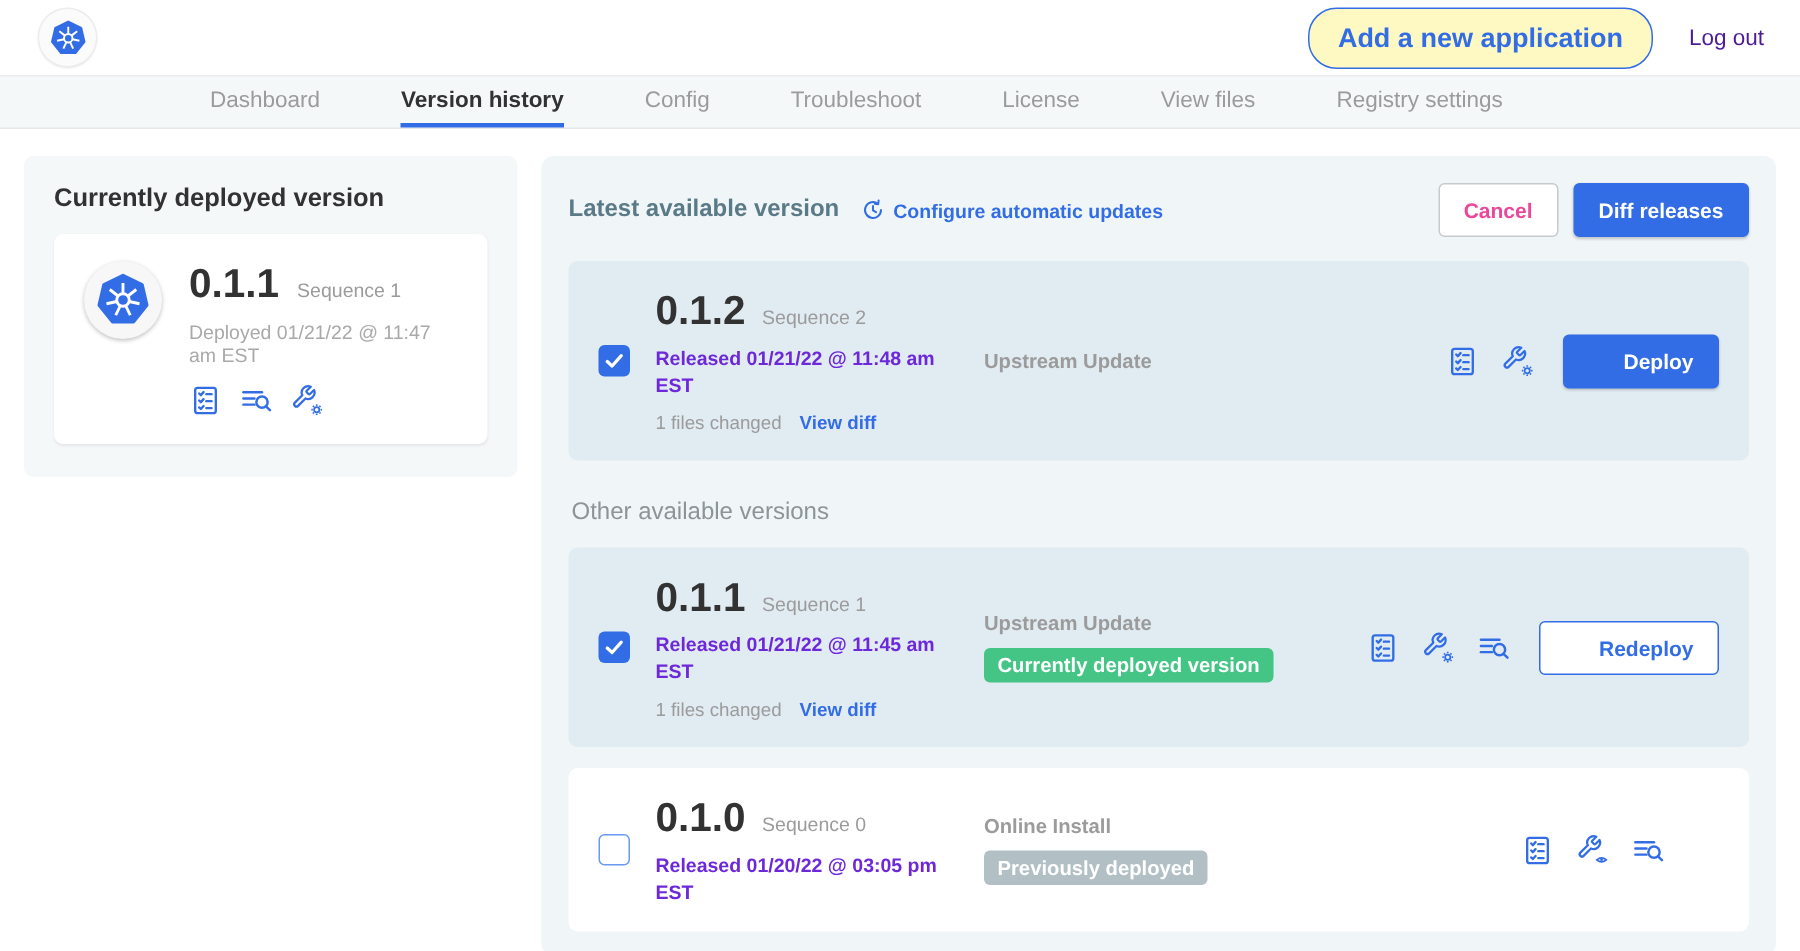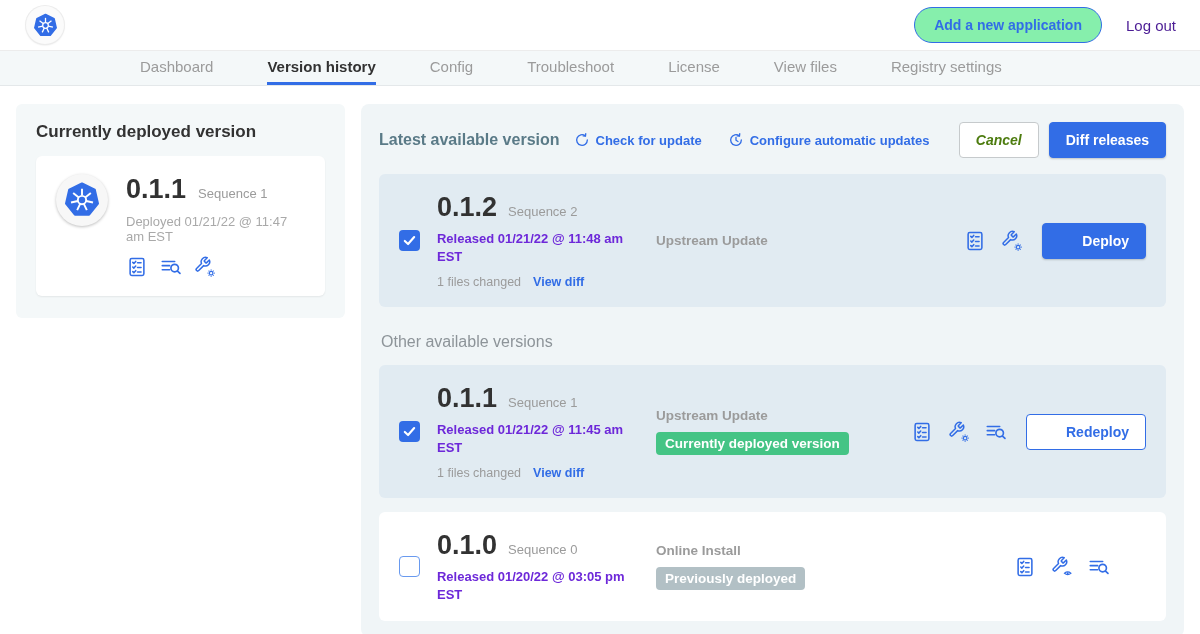--- a/index.html
+++ b/index.html
@@ -9,21 +9,21 @@
   
   .header { height:50px; display:flex; align-items:stretch; background:#fff; padding:0 24px 0 26px; }
   .logo-wrap { display:flex; align-items:center; margin-right:34px; }
   .logo-circle { width:38px; height:38px; border-radius:50%; background:#fbfbfb;
     box-shadow:0 0 0 1px #ececec, 0 1px 2px rgba(0,0,0,.15); display:flex; align-items:center; justify-content:center; }
   .hdr-tabs { display:flex; gap:30px; }
   .hdr-tab { display:flex; align-items:center; padding:0 10px; font-size:15px; font-weight:700;
     color:#323232; border-bottom:3px solid transparent; cursor:pointer; }
   .hdr-tab.active { border-bottom-color:#326de6; }
   .hdr-right { margin-left:auto; display:flex; align-items:center; gap:24px; }
-  .pill-btn { border:1px solid #326de6; color:#326de6; background:#86efac; font-weight:700; font-size:14px;
+  .pill-btn { border:1px solid #326de6; color:#326de6; background:#fef9c3; font-weight:700; font-size:18px;
     border-radius:19px; padding:9px 19px; cursor:pointer; font-family:inherit; }
   .logout { font-size:15px; color:#4c1d95; cursor:pointer; }
 
   
   .subnav { height:36px; background:#f4f8f9; border-top:1px solid #ececec; border-bottom:1px solid #e4e8ea;
     display:flex; padding-left:140px; gap:54px; }
   .sub-tab { display:flex; align-items:center; font-size:15px; color:#9b9b9b;
     border-bottom:3px solid transparent; cursor:pointer; white-space:nowrap; }
   .sub-tab.active { color:#323232; font-weight:700; border-bottom-color:#326de6;justify-content:center; }
 
@@ -46,21 +46,21 @@
 
   
   .panel { flex:1; background:#f0f5f7; border-radius:8px; padding:16px 18px; }
   .panel-head { display:flex; align-items:center; margin:2px 0 16px 0; }
   .panel-title { font-size:16px; font-weight:700; color:#5a7a87; margin-right:14px; }
   .hlink { display:flex; align-items:center; gap:6px; color:#326de6; font-size:13px; font-weight:700;
     cursor:pointer; margin-right:26px; }
   .hlink svg { width:16px; height:16px; }
   .head-actions { margin-left:auto; display:flex; gap:10px; }
   .btn { font-family:inherit; font-size:14px; font-weight:700; border-radius:4px; padding:9px 16px; cursor:pointer; }
-  .btn-cancel { background:#fff; border:1px solid #c6cacc; color:#4d7c0f;font-style:italic; }
+  .btn-cancel { background:#fff; border:1px solid #c6cacc; color:#ec4899; }
   .btn-primary { background:#326de6; border:1px solid #326de6; color:#fff; box-shadow:0 1px 2px rgba(0,0,0,.2); }
   .btn-outline { background:#fff; border:1px solid #326de6; color:#326de6; }
 
   .vrow { border-radius:6px; padding:18px 20px; display:flex; align-items:center; margin-bottom:14px; }
   .vrow.hl { background:#e1ebf2; }
   .vrow.plain { background:#fff; margin-bottom:0; }
   .checkbox { width:21px; height:21px; border-radius:4px; flex:none; cursor:pointer;
     display:flex; align-items:center; justify-content:center; }
   .checkbox.checked { background:#326de6; }
   .checkbox.unchecked { background:#fff; border:1.6px solid #699aef; }
@@ -235,26 +235,20 @@
       </div>
     </div>
   </div>
 
   <div class="panel">
 
     <div class="panel-head">
       <span class="panel-title">Latest available version</span>
       <span class="hlink">
         <svg>
-            <use href="#i-refresh"></use>
-          </svg>
-        <span>Check for update</span>
-      </span>
-      <span class="hlink">
-        <svg>
             <use href="#i-auto-update"></use>
           </svg>
         <span>Configure automatic updates</span>
       </span>
       <div class="head-actions">
         <button class="btn btn-cancel">Cancel</button>
         <button class="btn btn-primary">Diff releases</button>
       </div>
     </div>
 

